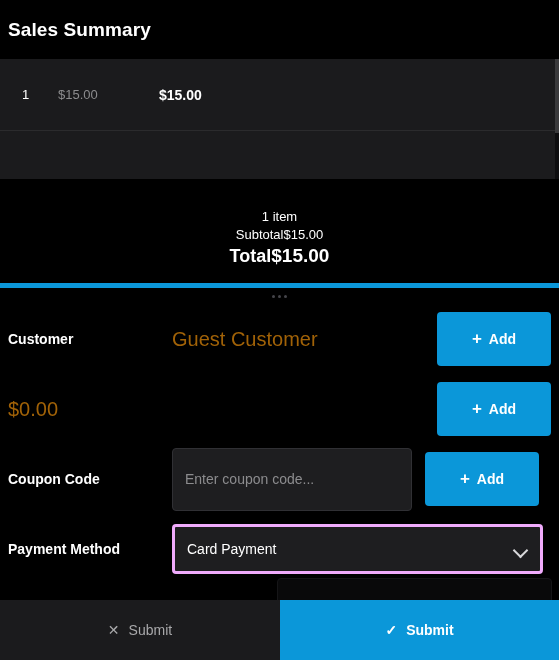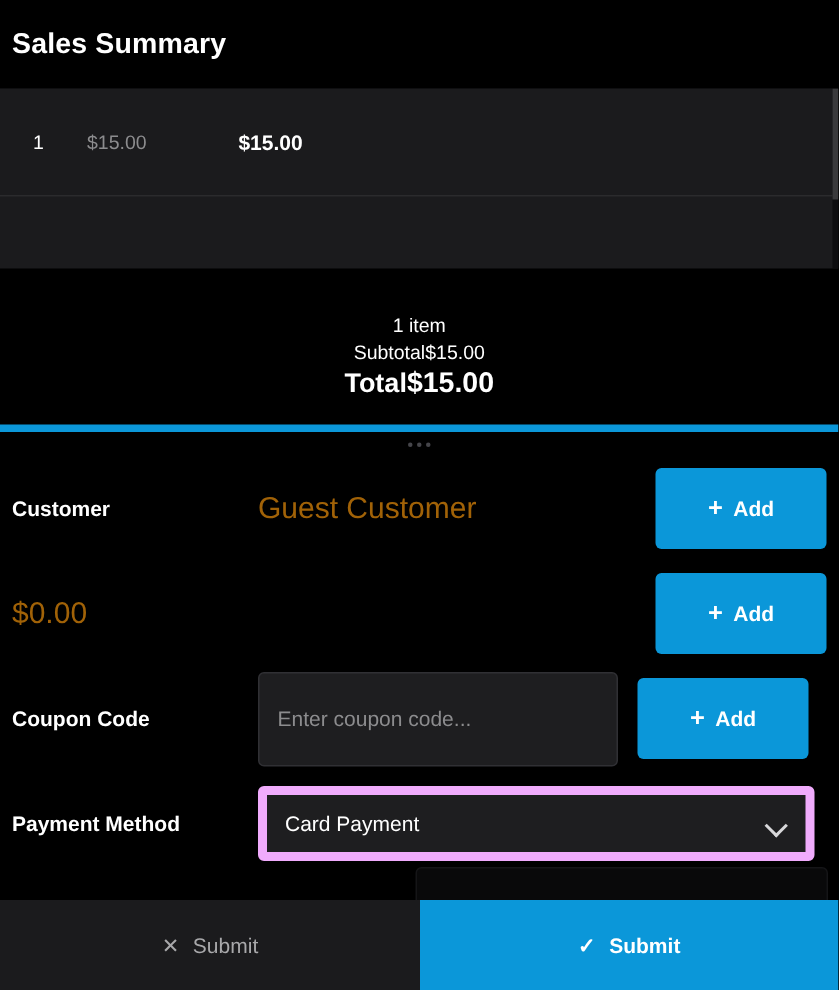--- a/index.html
+++ b/index.html
@@ -237,21 +237,21 @@
 
   .select-wrap {
     position: relative;
     flex: 1;
     margin-right: 0;
   }
   .select-box {
     width: 371px;
     height: 50px;
     background: #1e1e20;
-    border: 6px solid #f0abfc;
+    border: 3px solid #f0abfc;
     border-radius: 4px;
     display: flex;
     align-items: center;
     padding: 0 12px;
     box-sizing: border-box;
     cursor: pointer;
   }
   .select-value {
     flex: 1;
     font-size: 14px;

